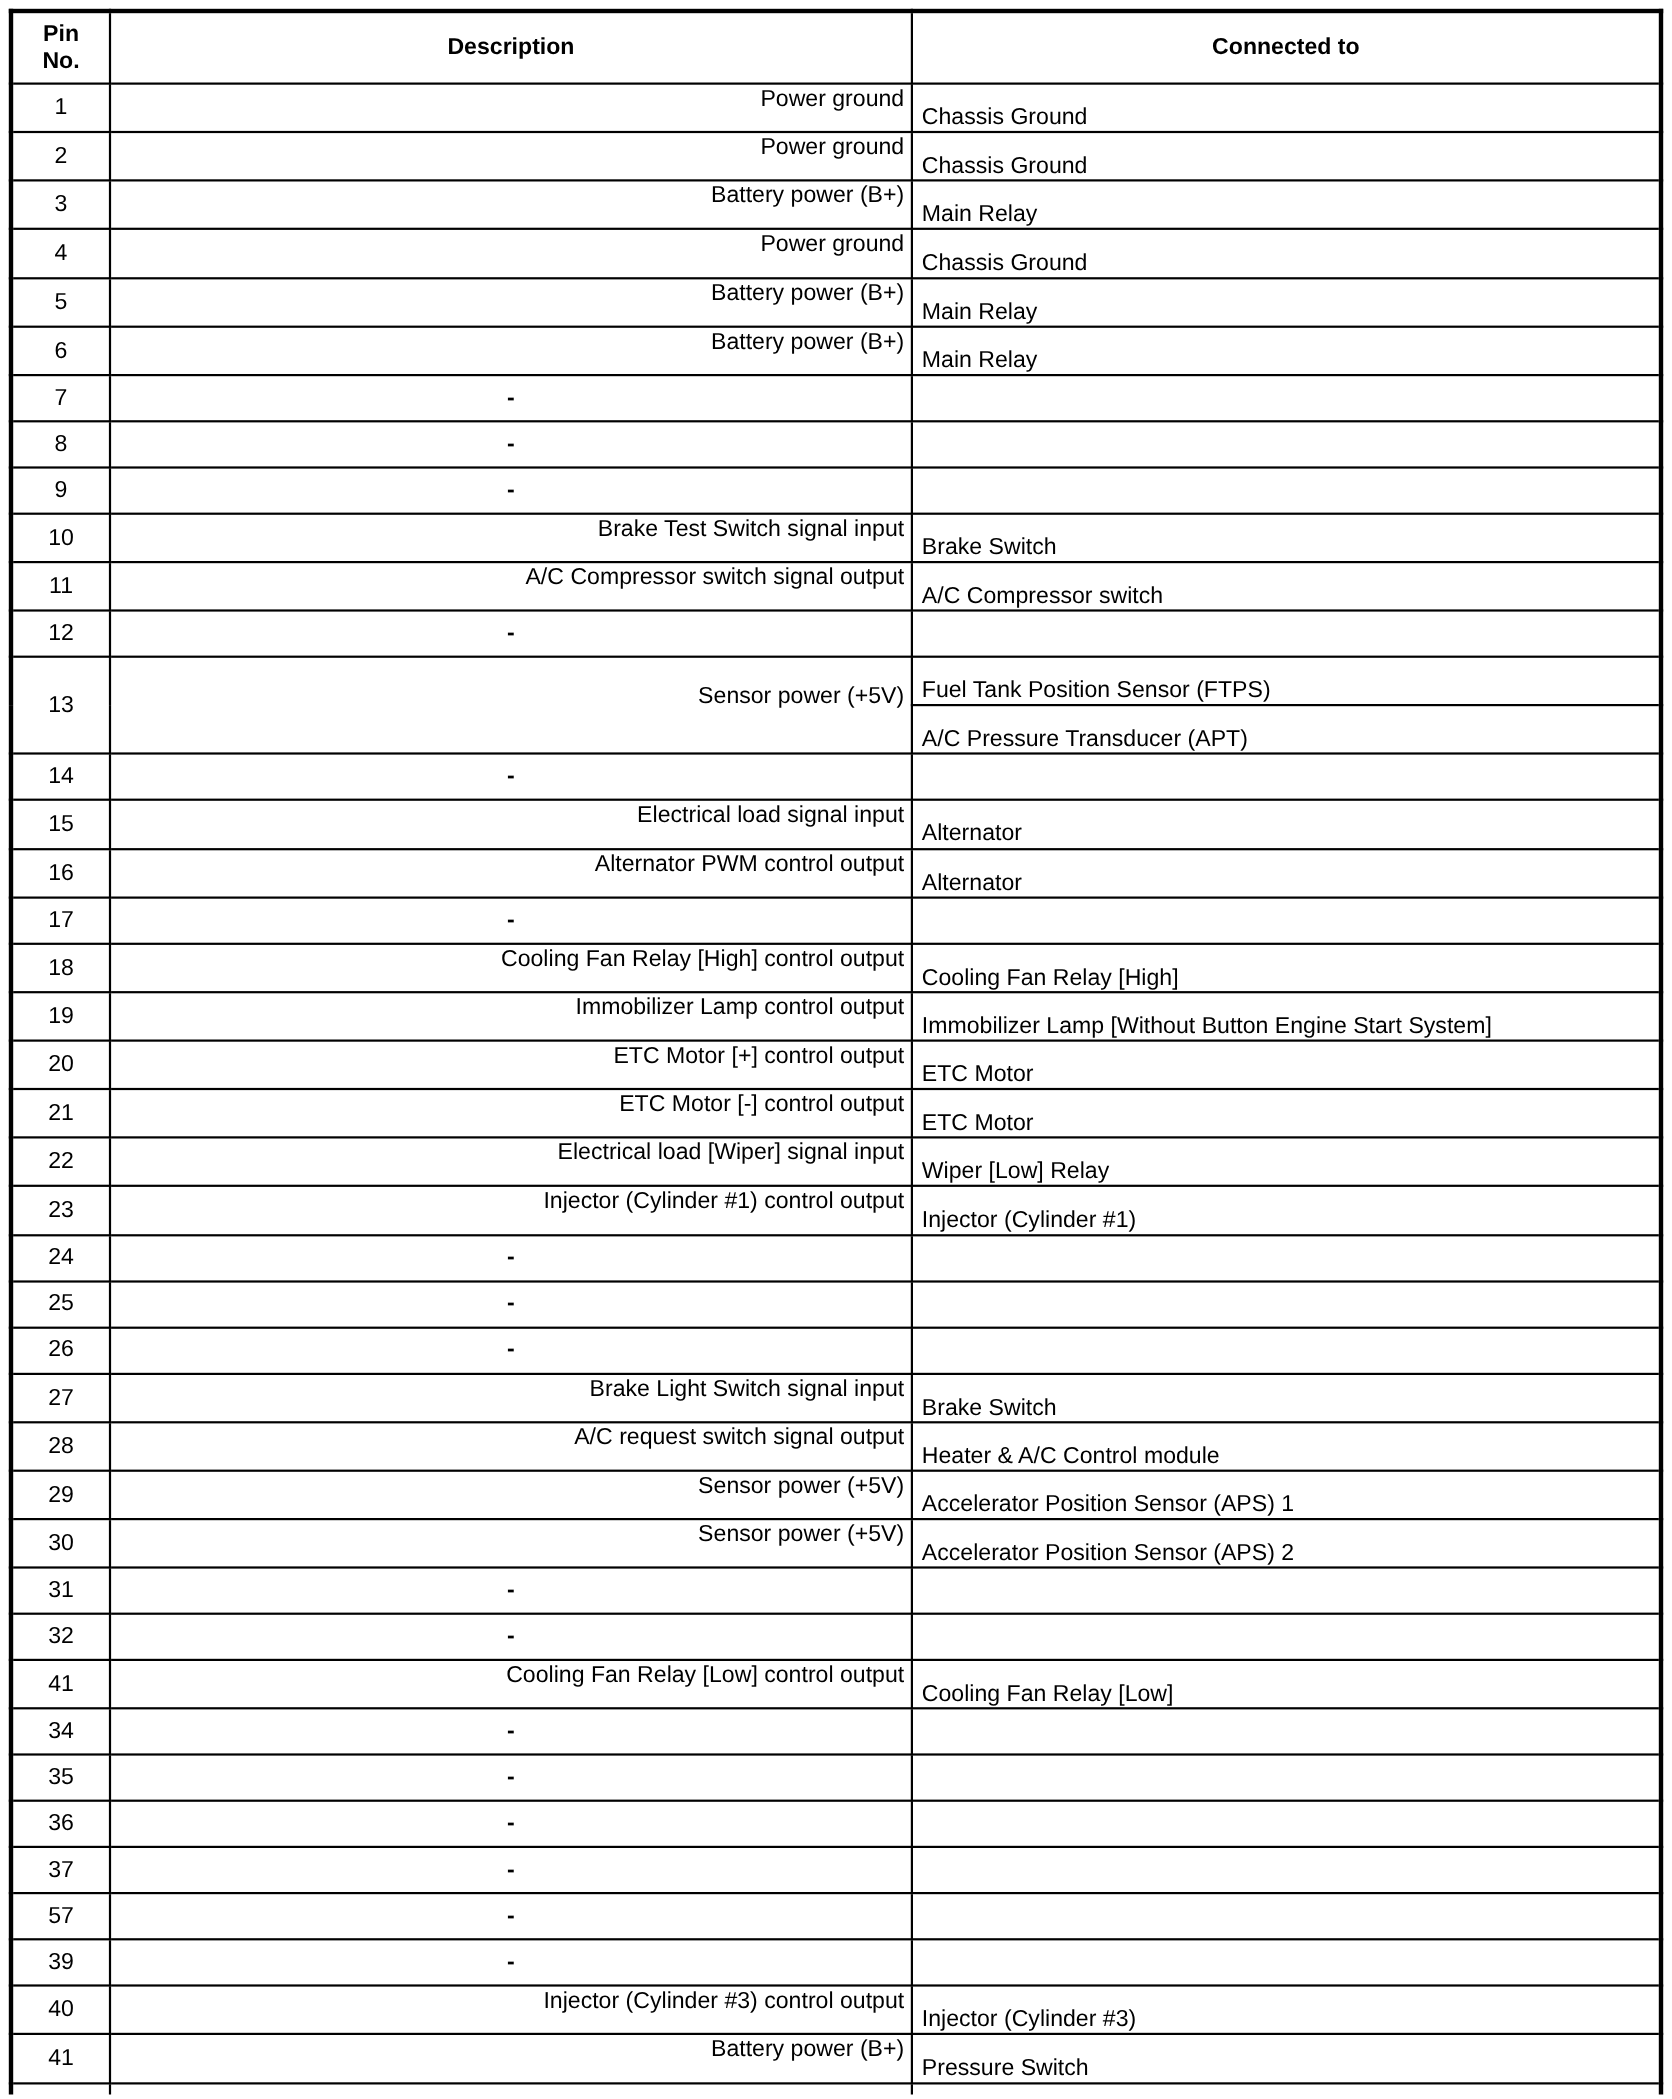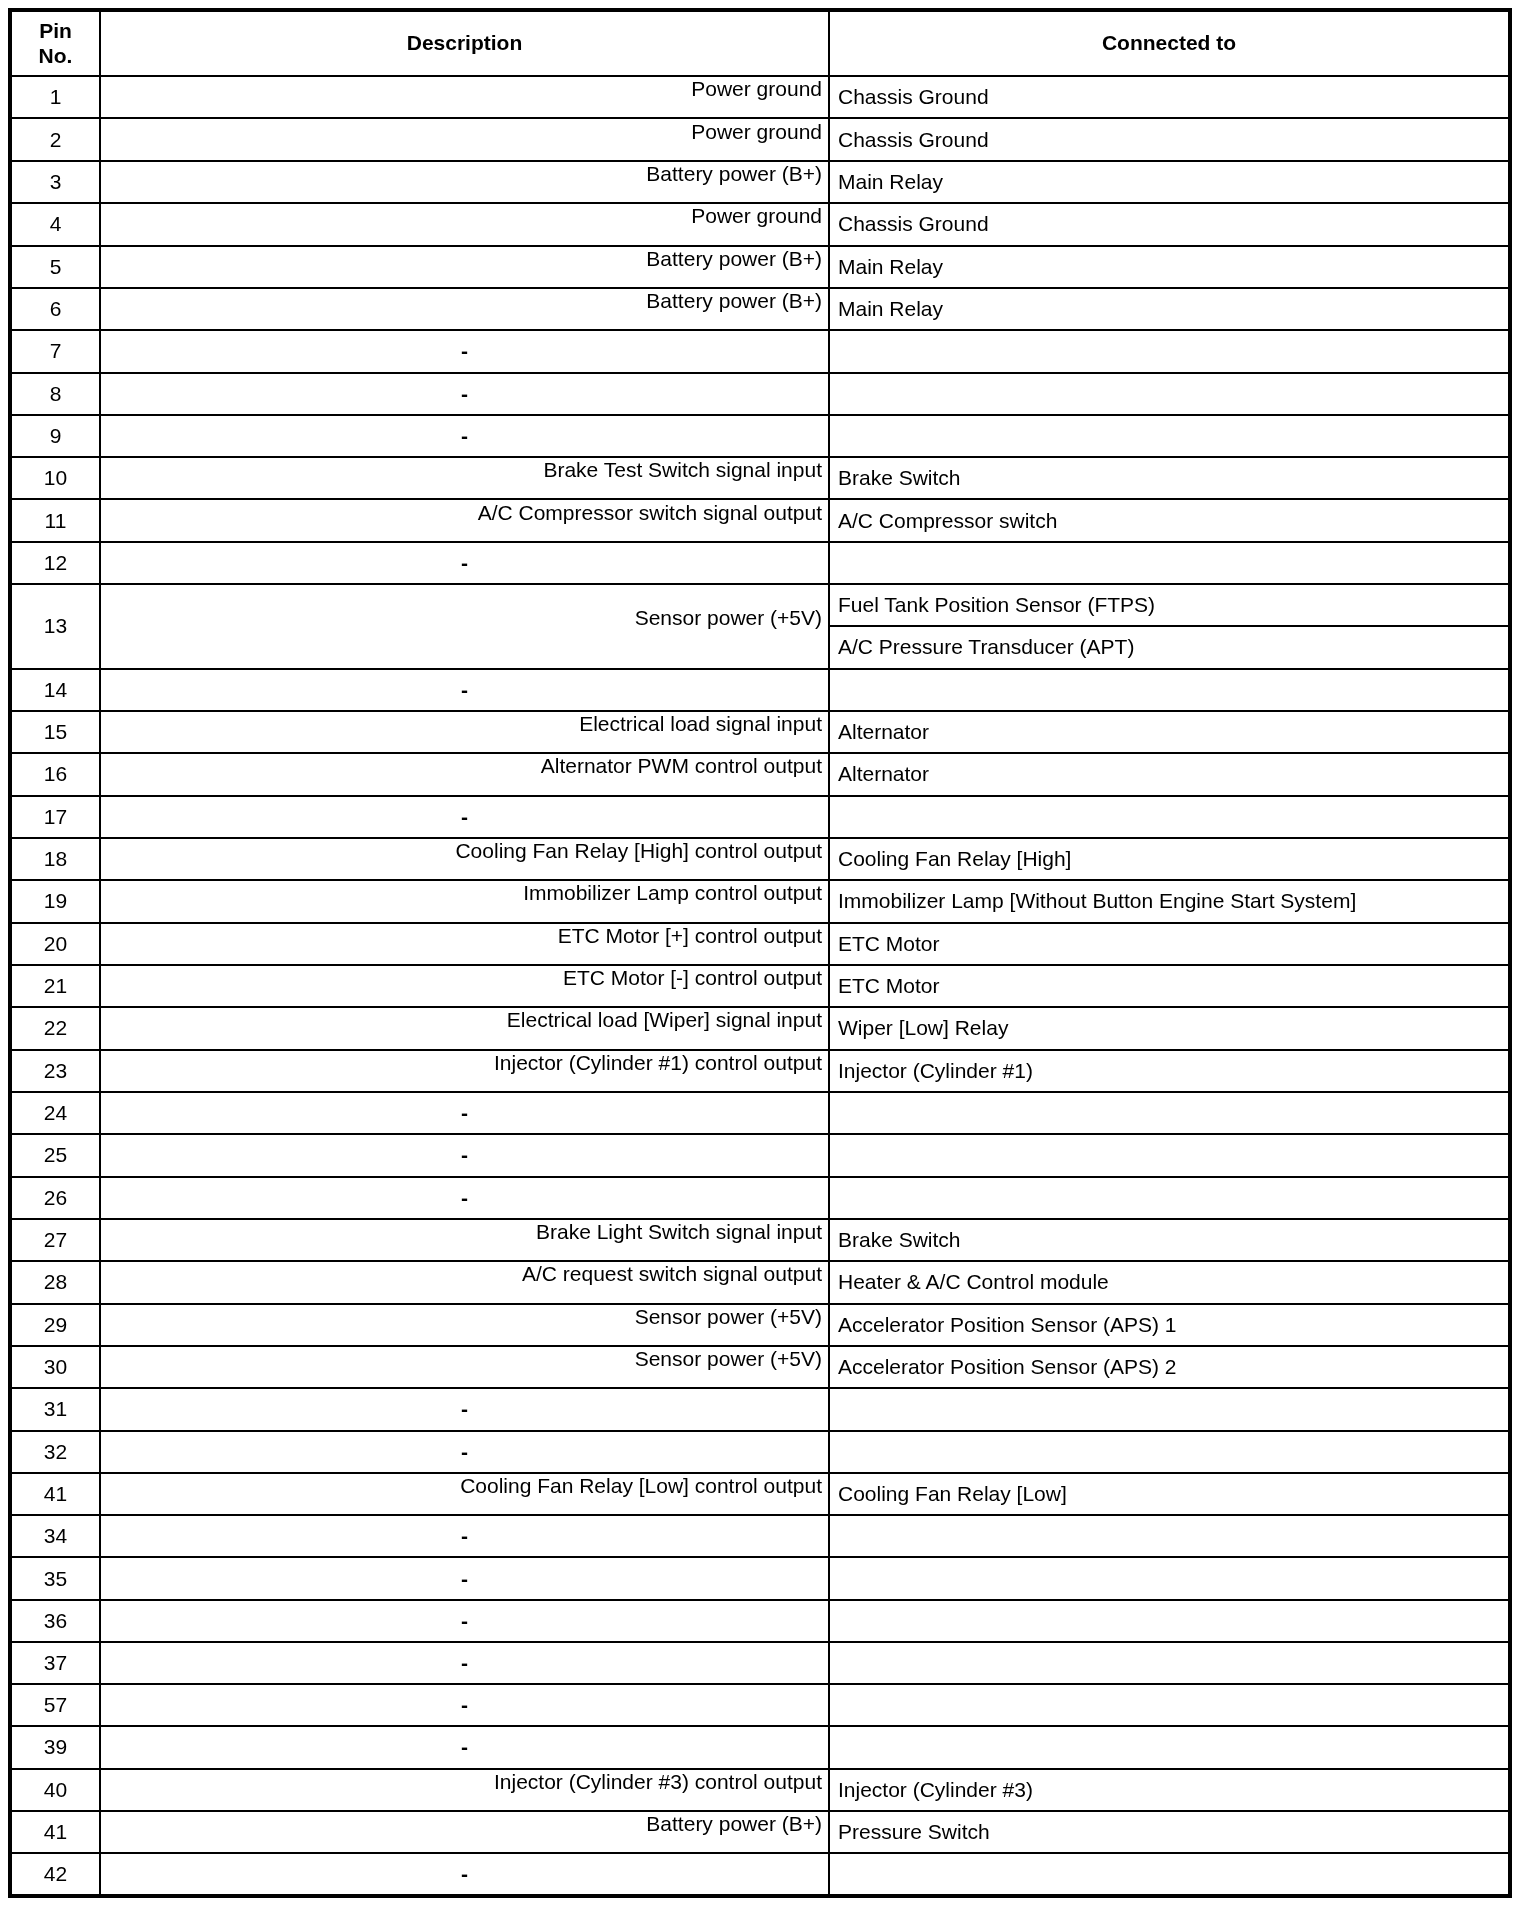--- a/index.html
+++ b/index.html
@@ -52,21 +52,21 @@
     padding: 0 6px 16px 8px;
   }
   td.desc-cell.dash {
     text-align: center;
     padding: 0;
     font-weight: bold;
   }
   td.conn-cell {
     text-align: left;
     vertical-align: middle;
-    padding: 0 6px 0 8px;
+    padding: 18px 6px 0 8px;
   }
   tr.data-row { height: 42px; }
 </style>
 </head>
 <body>
 
 <div class="page">
   <table class="pinout">
     <colgroup>
       <col class="c-pin">

